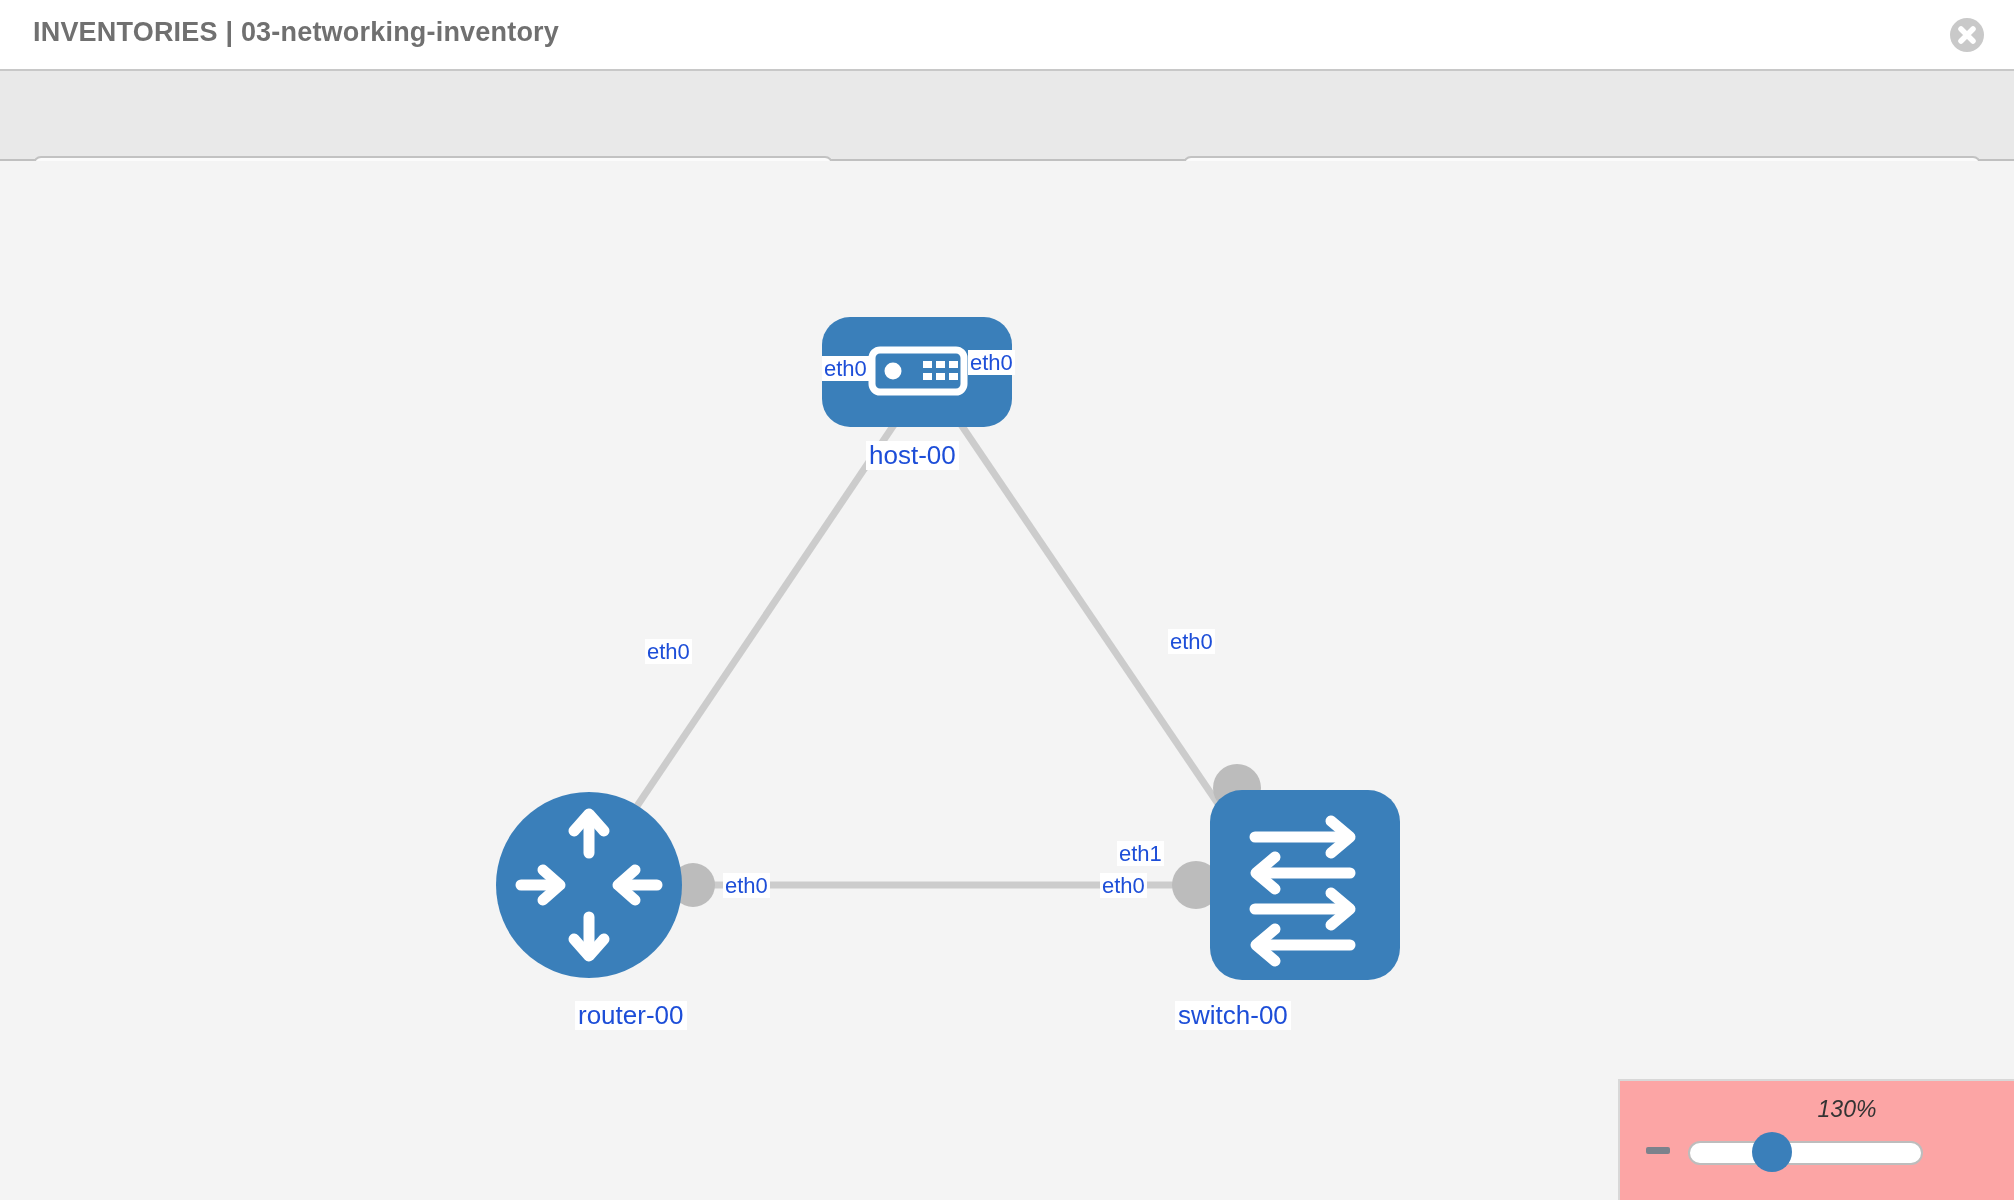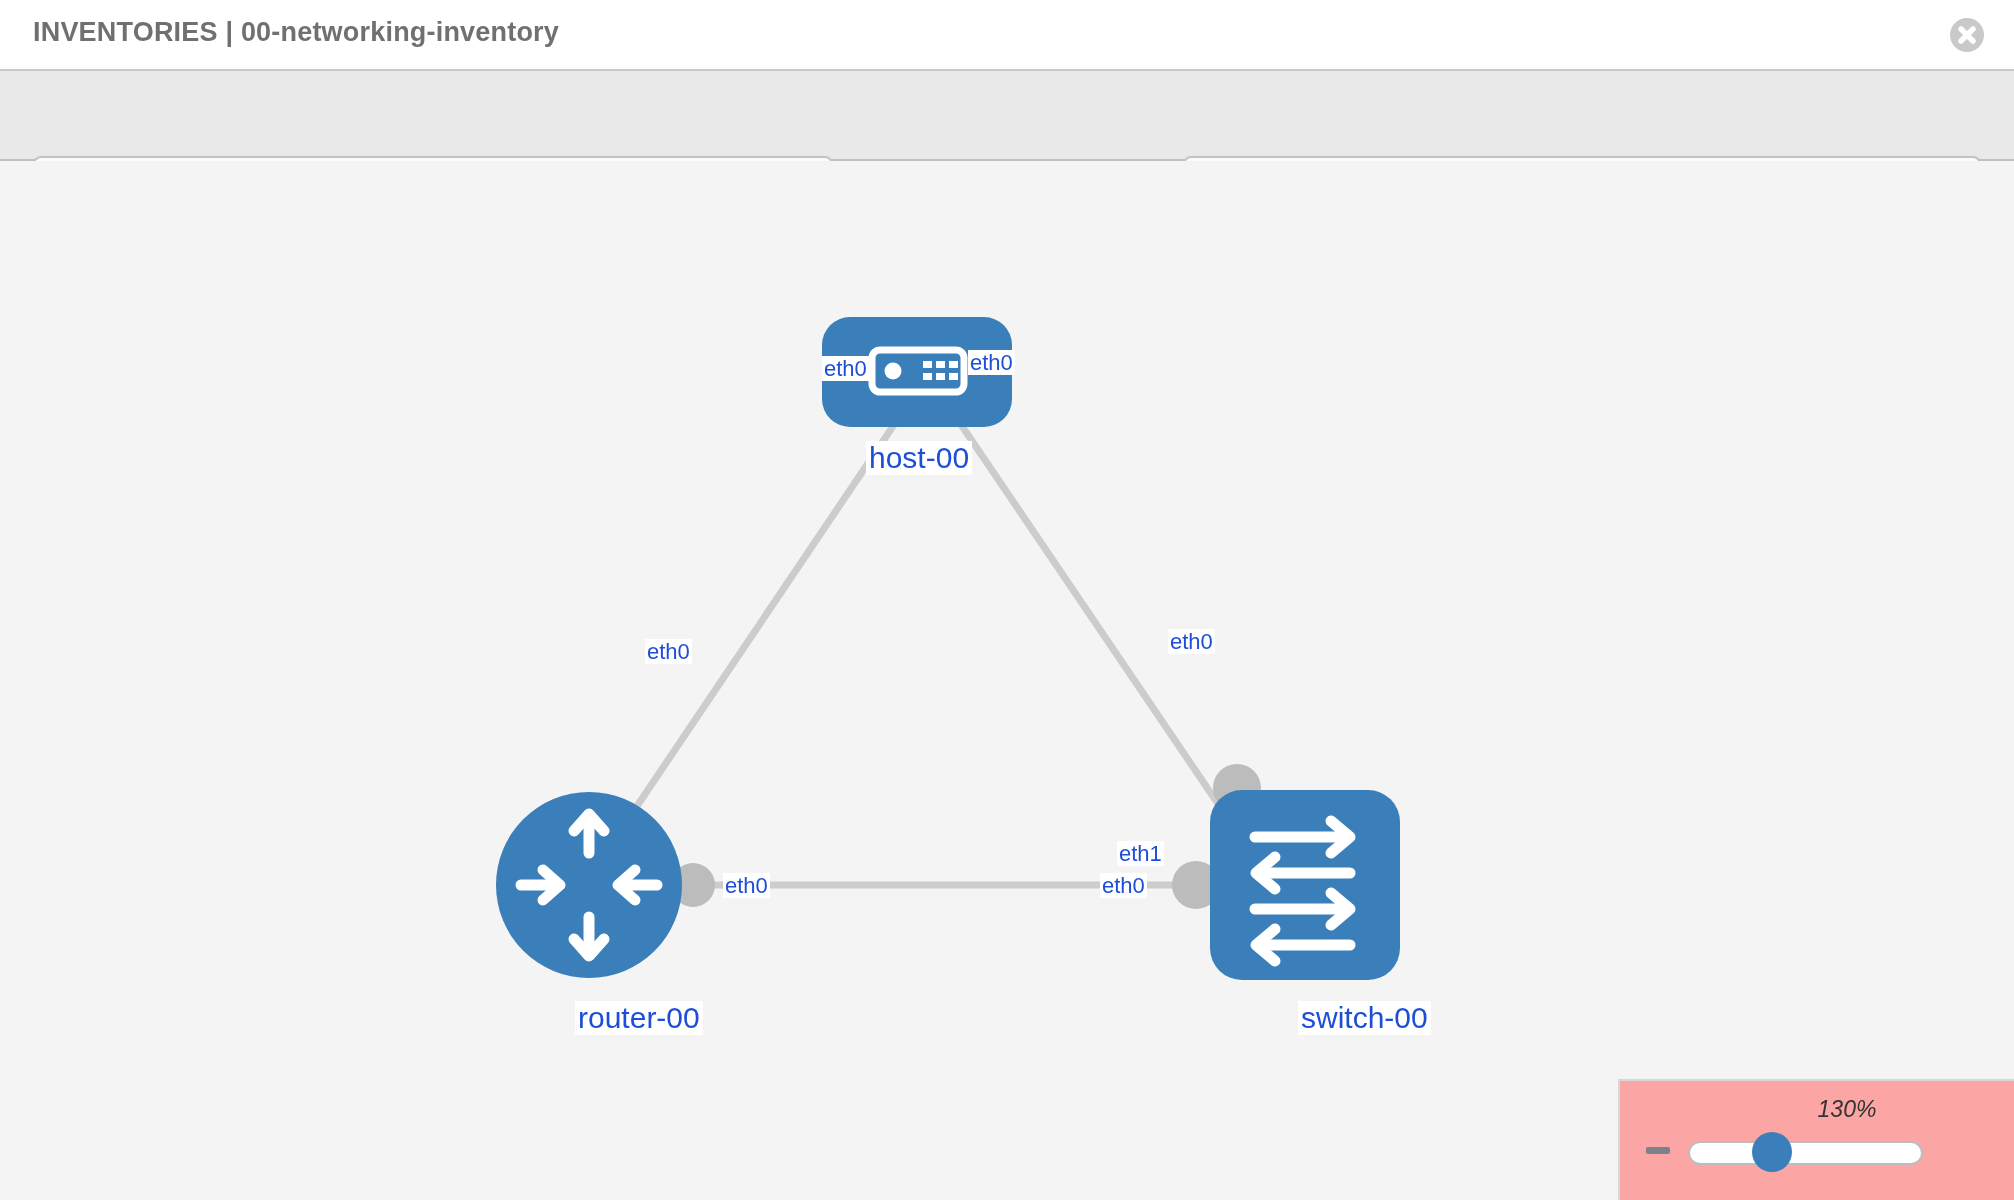--- a/index.html
+++ b/index.html
@@ -116,21 +116,21 @@
     background: #ffffff;
     color: #1d4ed8;
     white-space: nowrap;
     line-height: 1.05;
   }
   .edge-label {
     font-size: 22px;
     padding: 1px 2px;
   }
   .node-label {
-    font-size: 30px;
+    font-size: 26px;
     padding: 1px 3px;
     text-align: right;
   }
 
   
   .zoom-panel {
     position: absolute;
     left: 1618px; top: 1079px;
     width: 456px; height: 121px;
     background: #fca5a5;
@@ -171,21 +171,21 @@
     background: #3a7fba;
     cursor: pointer;
   }
 </style>
 </head>
 <body>
 
 <div id="app">
 
   <div class="header">
-    <div class="header-title">INVENTORIES | 00-networking-inventory</div>
+    <div class="header-title">INVENTORIES | 03-networking-inventory</div>
     <div class="close-btn">
       <svg width="34" height="34" viewBox="0 0 34 34">
         <path d="M11 11 L23 23 M23 11 L11 23" stroke="#ffffff" stroke-width="5.5" stroke-linecap="round"></path>
       </svg>
     </div>
   </div>
 
   <div class="toolbar">
 
     <div class="select-box" id="actions-select">
@@ -289,21 +289,21 @@
     <div class="edge-label" style="left:822px; top:195px;">eth0</div>
     <div class="edge-label" style="left:968px; top:189px;">eth0</div>
     <div class="edge-label" style="left:645px; top:478px;">eth0</div>
     <div class="edge-label" style="left:1168px; top:468px;">eth0</div>
     <div class="edge-label" style="left:723px; top:712px;">eth0</div>
     <div class="edge-label" style="left:1100px; top:712px;">eth0</div>
     <div class="edge-label" style="left:1117px; top:680px;">eth1</div>
 
     <div class="node-label" style="left:866px; top:280px;">host-00</div>
     <div class="node-label" style="left:527px; top:840px;margin-left:48px;">router-00</div>
-    <div class="node-label" style="left:1298px; top:840px;">switch-00</div>
+    <div class="node-label" style="left:1175px; top:840px;">switch-00</div>
 
   </div>
 
   <div class="zoom-panel">
     <div class="zoom-pct">130%</div>
 
     <div class="zoom-minus">
       <svg width="26" height="26" viewBox="0 0 26 26">
         <rect x="1" y="10" width="24" height="7" rx="2" fill="#7c828c"></rect>
       </svg>

